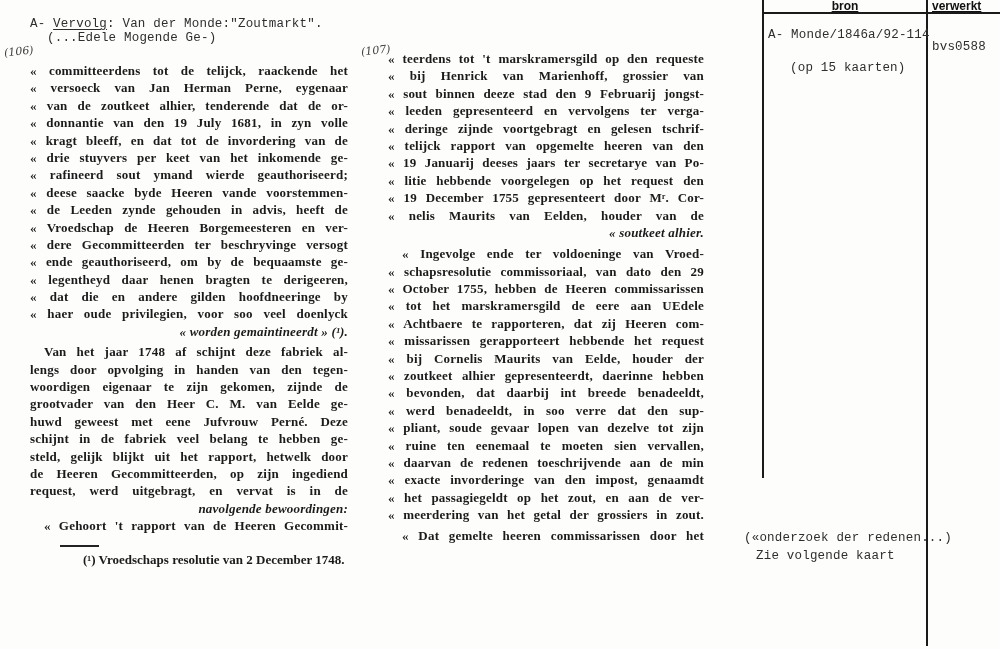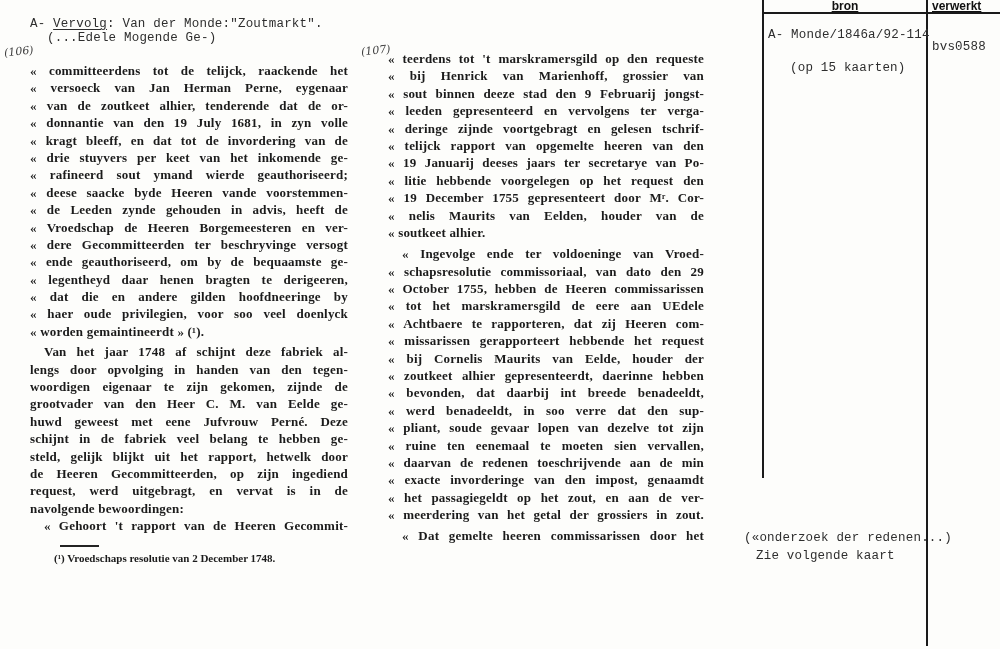--- a/index.html
+++ b/index.html
@@ -20,32 +20,32 @@
     font-size:11px;color:#3c3c3c;transform:rotate(-6deg);
   }
   
   .col{position:absolute;font-family:"Liberation Serif",serif;font-weight:bold;
        font-size:13px;color:#1b1b1b;}
   .line{
     height:17.4px;line-height:17.4px;overflow:hidden;
     text-align:justify;letter-spacing:0.2px;
   }
   .line::after{content:"";display:inline-block;width:100%;height:0;}
-  .short{text-align:left;}
+  .short{text-align:right;font-style:italic;}
   .short::after{content:none;}
   .indent{text-indent:14px;}
   .gap4{margin-top:4px;}
   .gap3{margin-top:3px;}
   .para{margin-top:3px;}
   
   .fn-rule{position:absolute;left:60px;top:545px;width:39px;height:2px;background:#232323;}
   .footnote{
-    position:absolute;left:54px;top:552px;
+    position:absolute;left:83px;top:552px;
     font-family:"Liberation Serif",serif;font-weight:bold;
-    font-size:11px;color:#1b1b1b;white-space:pre;
+    font-size:13px;color:#1b1b1b;white-space:pre;
   }
   
   .vline{position:absolute;width:2px;background:#1a1a1a;}
   .vline-1{left:762px;top:0;height:478px;}
   .vline-2{left:926px;top:0;height:646px;}
   .hline{position:absolute;left:762px;top:12px;width:238px;height:2px;background:#1a1a1a;}
   .reg-head{
     position:absolute;top:-1px;
     font-family:"Liberation Sans","DejaVu Sans",sans-serif;
     font-weight:bold;font-size:12px;color:#111;text-decoration:underline;

